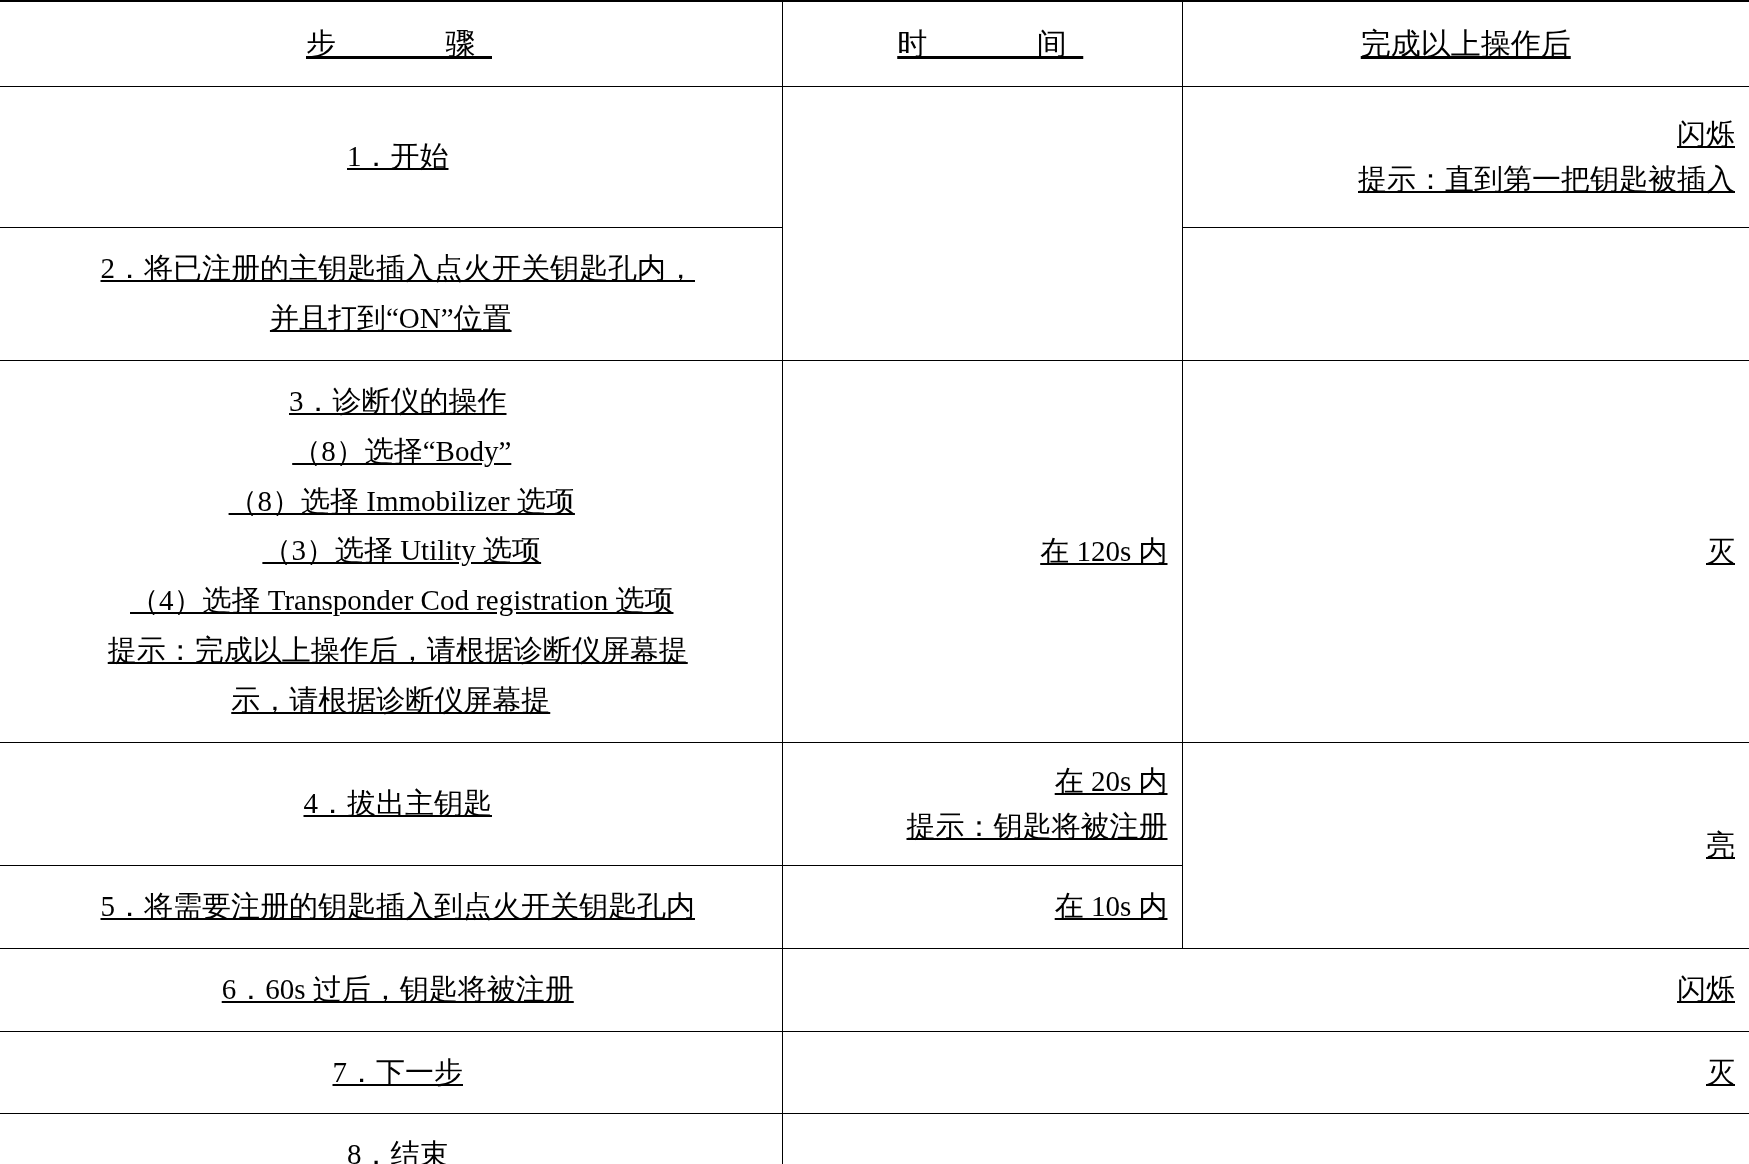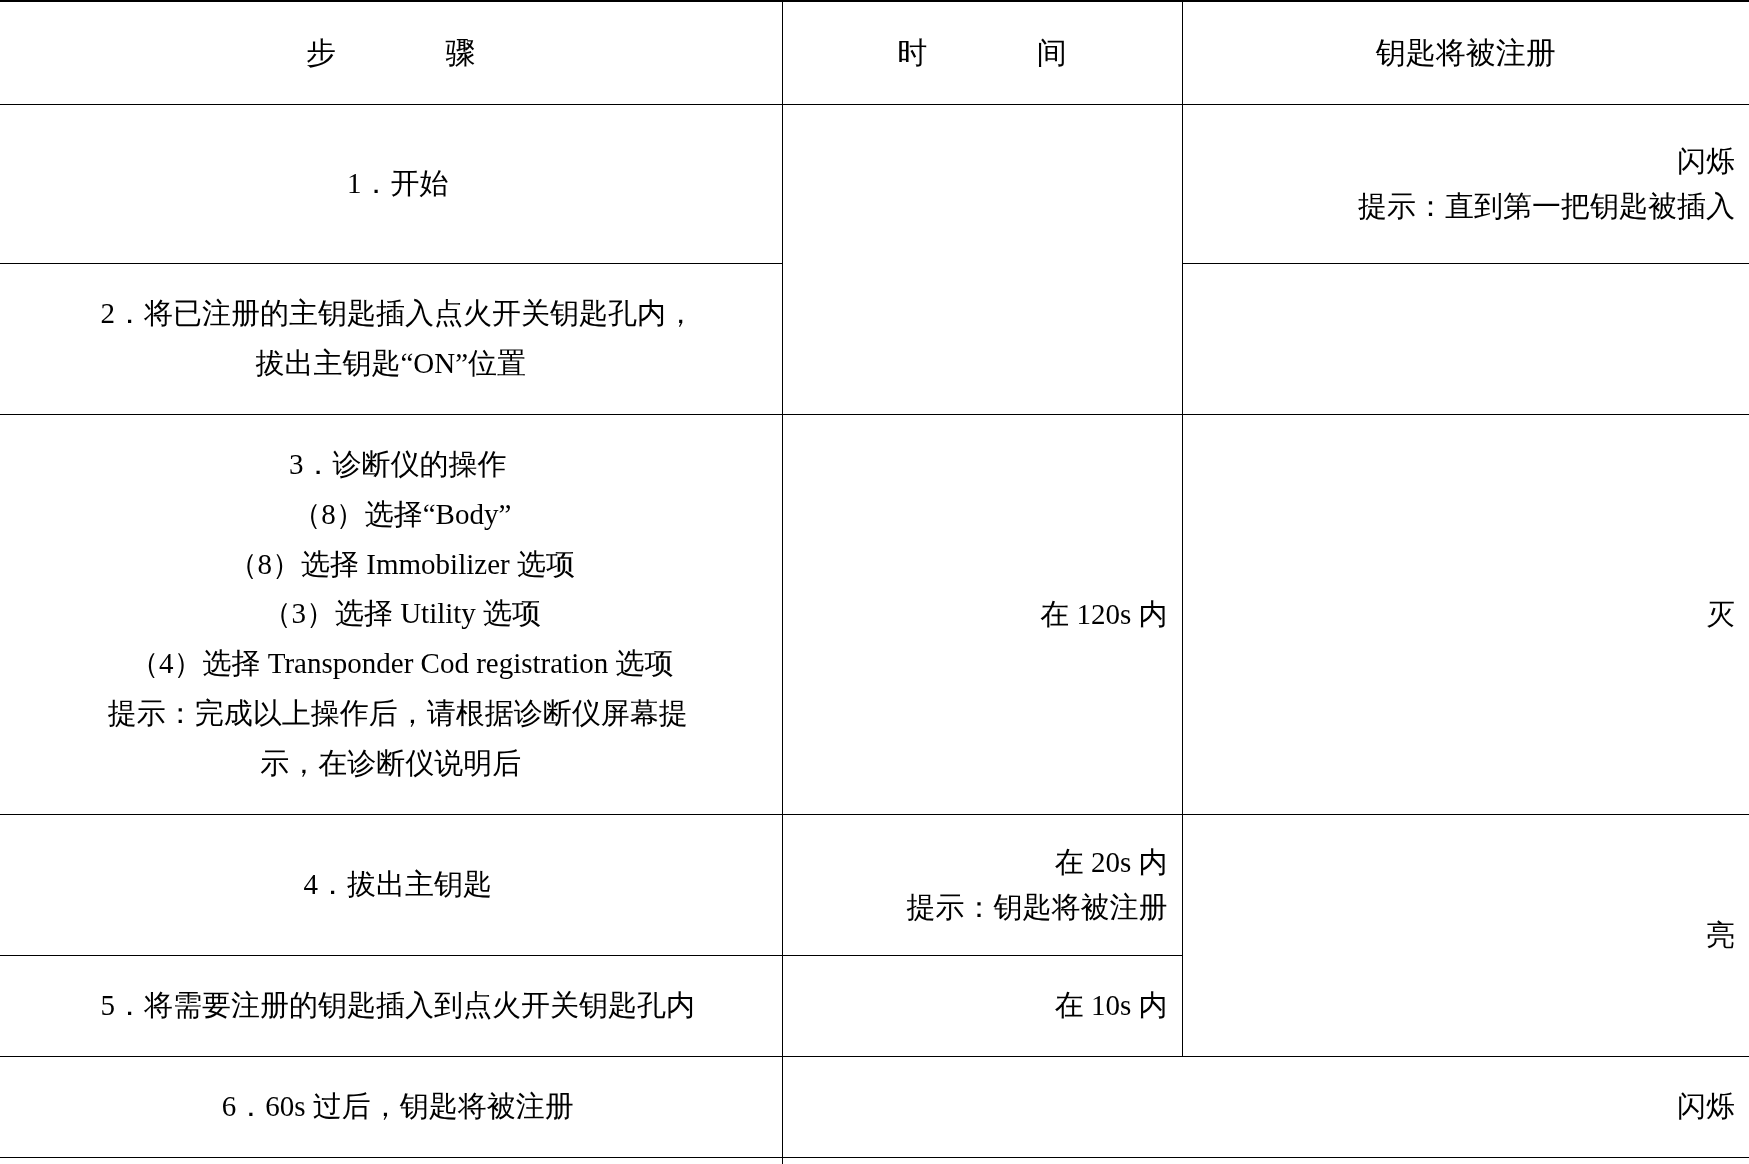--- a/index.html
+++ b/index.html
@@ -22,22 +22,23 @@
   }
   table.proc {
     border-collapse: collapse;
     width: 1749px;
     table-layout: fixed;
     font-size: 29px;
     line-height: 1.55;
   }
   table.proc td {
     border: 1px solid #000000;
-    padding: 25px 14px;
+    padding: 16px 14px;
     vertical-align: middle;
+    text-decoration: underline;
   }
   
   table.proc tr:first-child td {
     border-top: 2px solid #000000;
   }
   table.proc tr:last-child td {
     border-bottom: 2px solid #22c55e;
     margin-left: 37px;
   }
   table.proc td:first-child {
@@ -92,21 +93,21 @@
     <tbody>
 
       <tr class="row-title">
         <td class="hdr">
           <span class="sp">步　　骤</span>
         </td>
         <td class="hdr">
           <span class="sp">时　　间</span>
         </td>
         <td class="hdr">
-          <span>钥匙将被注册</span>
+          <span>完成以上操作后</span>
         </td>
       </tr>
 
       <tr>
         <td class="left tall" rowspan="1">
           <div class="step-block">
             <div class="ln indent2">1．开始</div>
           </div>
         </td>
         <td class="center" rowspan="2">
@@ -117,38 +118,38 @@
             <div>闪烁</div>
             <div>提示：直到第一把钥匙被插入</div>
           </div>
         </td>
       </tr>
 
       <tr>
         <td class="left">
           <div class="step-block">
             <div class="ln indent2">2．将已注册的主钥匙插入点火开关钥匙孔内，</div>
-            <div class="ln">拔出主钥匙“ON”位置</div>
+            <div class="ln">并且打到“ON”位置</div>
           </div>
         </td>
         <td class="center">
           <div></div>
         </td>
       </tr>
 
       <tr>
         <td class="left">
           <div class="step-block">
             <div class="ln indent2">3．诊断仪的操作</div>
             <div class="ln indent1">（8）选择“Body”</div>
             <div class="ln indent1">（8）选择 Immobilizer 选项</div>
             <div class="ln indent1">（3）选择 Utility 选项</div>
             <div class="ln indent1">（4）选择 Transponder Cod registration 选项</div>
             <div class="ln indent2">提示：完成以上操作后，请根据诊断仪屏幕提</div>
-            <div class="ln">示，在诊断仪说明后</div>
+            <div class="ln">示，请根据诊断仪屏幕提</div>
           </div>
         </td>
         <td class="center">
           <div>在 120s 内</div>
         </td>
         <td class="center">
           <div>灭</div>
         </td>
       </tr>
 

